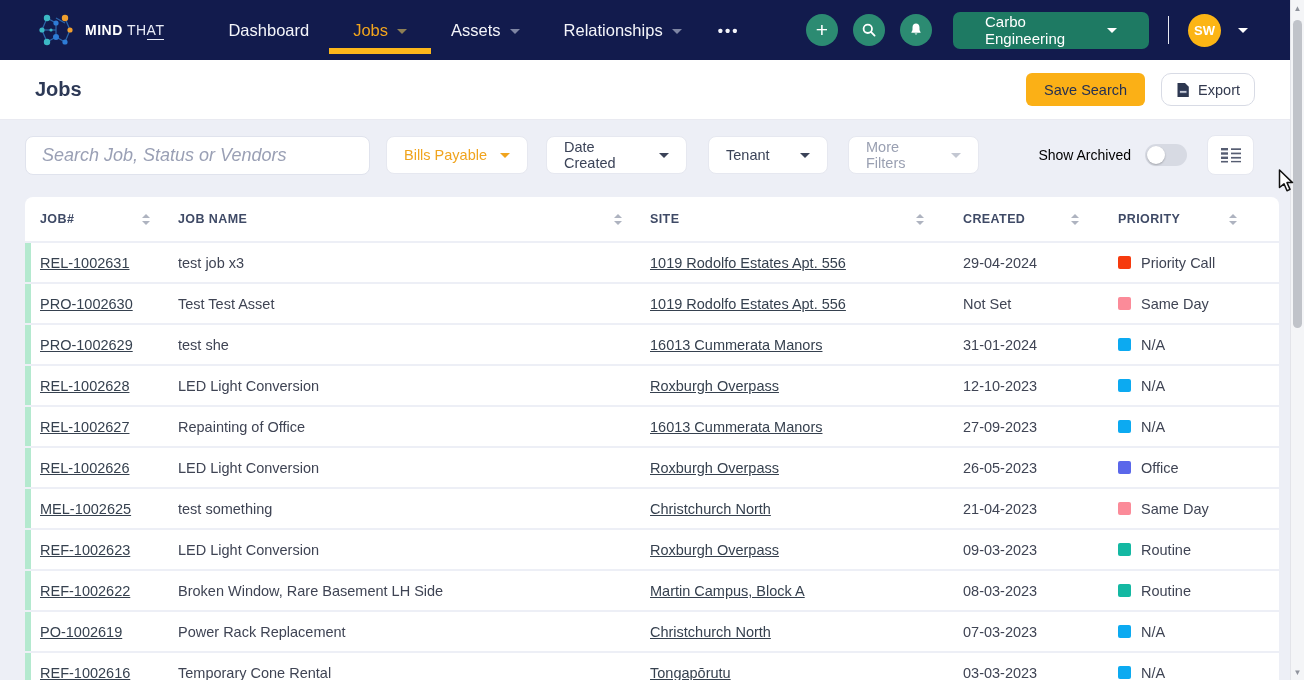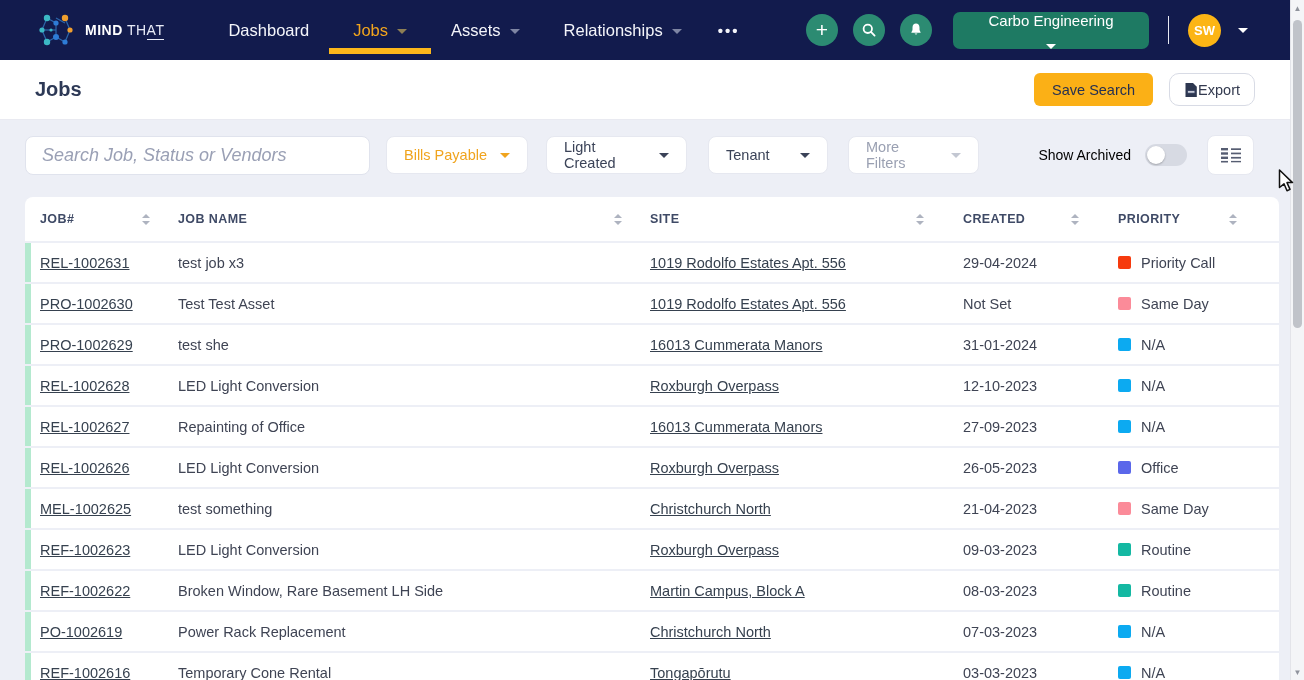--- a/index.html
+++ b/index.html
@@ -22,40 +22,40 @@
   .nav-item.active { color:#f2a51d; }
   .nav-item.active .caret { border-top-color:#8d7f55; }
   .nav-item.active::after { content:""; position:absolute; left:-2px; right:-2px; bottom:0;
     height:6px; background:#fcb71b; }
   .nav-item.dots { font-size:15px; letter-spacing:2px; font-weight:700; padding:0 14px; }
   .nav-right { margin-left:auto; display:flex; align-items:center; gap:15px; }
   .circle-btn { width:32px; height:32px; border-radius:50%; background:#2c8b72; display:flex;
     align-items:center; justify-content:center; cursor:pointer; }
   .circle-btn .plus { color:#fff; font-size:21px; font-weight:500; line-height:1; margin-top:-2px; }
   .company-btn { margin-left:6px; width:196px; height:37px; background:#1e7a63; border-radius:7px;
-    display:flex; align-items:center; justify-content:space-between; padding:0 32px; cursor:pointer;flex-direction:column; }
+    display:flex; align-items:center; justify-content:space-between; padding:0 32px; cursor:pointer; }
   .company-btn span { color:#fff; font-size:15px; }
   .company-btn .caret { width:0; height:0; border-left:5px solid transparent; border-right:5px solid transparent;
     border-top:5px solid #fff; }
   .nav-divider { width:1px; height:28px; background:#e7e9f2; margin:0 4px; }
   .avatar { width:33px; height:33px; border-radius:50%; background:#fcb514; color:#fff; font-weight:700;
     font-size:13px; display:flex; align-items:center; justify-content:center; cursor:pointer; }
   .avatar-caret { width:0; height:0; border-left:5px solid transparent; border-right:5px solid transparent;
     border-top:5px solid #fff; margin-left:2px; cursor:pointer; }
 
   
   .page-header { height:60px; background:#fff; display:flex; align-items:center;
     padding:0 49px 0 35px; border-bottom:1px solid #e9eaf1; }
   .page-title { font-size:20px; font-weight:700; color:#2d3956; }
   .header-actions { margin-left:auto; display:flex; align-items:center; gap:16px; }
   .btn-amber { background:#fbb016; border:none; border-radius:6px; height:33px; padding:0 18px;
     font-size:14.5px; color:#253052; font-family:inherit; cursor:pointer; }
   .btn-outline { background:#fff; border:1px solid #d8dbe5; border-radius:10px; height:33px;
     padding:9px 14px; font-size:14.5px; color:#333a4f; font-family:inherit; cursor:pointer;
-    display:flex; align-items:center; }
+    display:flex; align-items:center; gap:8px; }
 
   
   .filter-bar { height:60px; display:flex; align-items:center; padding:0 50px 0 25px; gap:16px;
     margin-top:5px; }
   .search-input { width:345px; height:39px; border:1px solid #e0e3ed; border-radius:8px; background:#fff;
     padding:0 16px; font-size:18px; font-family:inherit; color:#3b4358; }
   .search-input::placeholder { font-style:italic; color:#9aa0b5; }
   .filter-btn { height:38px; background:#fff; border:1px solid #e6e8f0; border-radius:8px;
     display:flex; align-items:center; justify-content:space-between; padding:0 17px; font-size:14.5px;
     cursor:pointer; }
@@ -206,21 +206,21 @@
   </div>
 </div>
 
 <div class="filter-bar">
   <input class="search-input" type="text" placeholder="Search Job, Status or Vendors" style="">
   <div class="filter-btn f-bills">
     <span>Bills Payable</span>
       <span class="caret"></span>
   </div>
   <div class="filter-btn f-date">
-    <span>Light Created</span>
+    <span>Date Created</span>
       <span class="caret"></span>
   </div>
   <div class="filter-btn f-tenant">
     <span>Tenant</span>
       <span class="caret"></span>
   </div>
   <div class="filter-btn f-more">
     <span>More Filters</span>
       <span class="caret"></span>
   </div>

